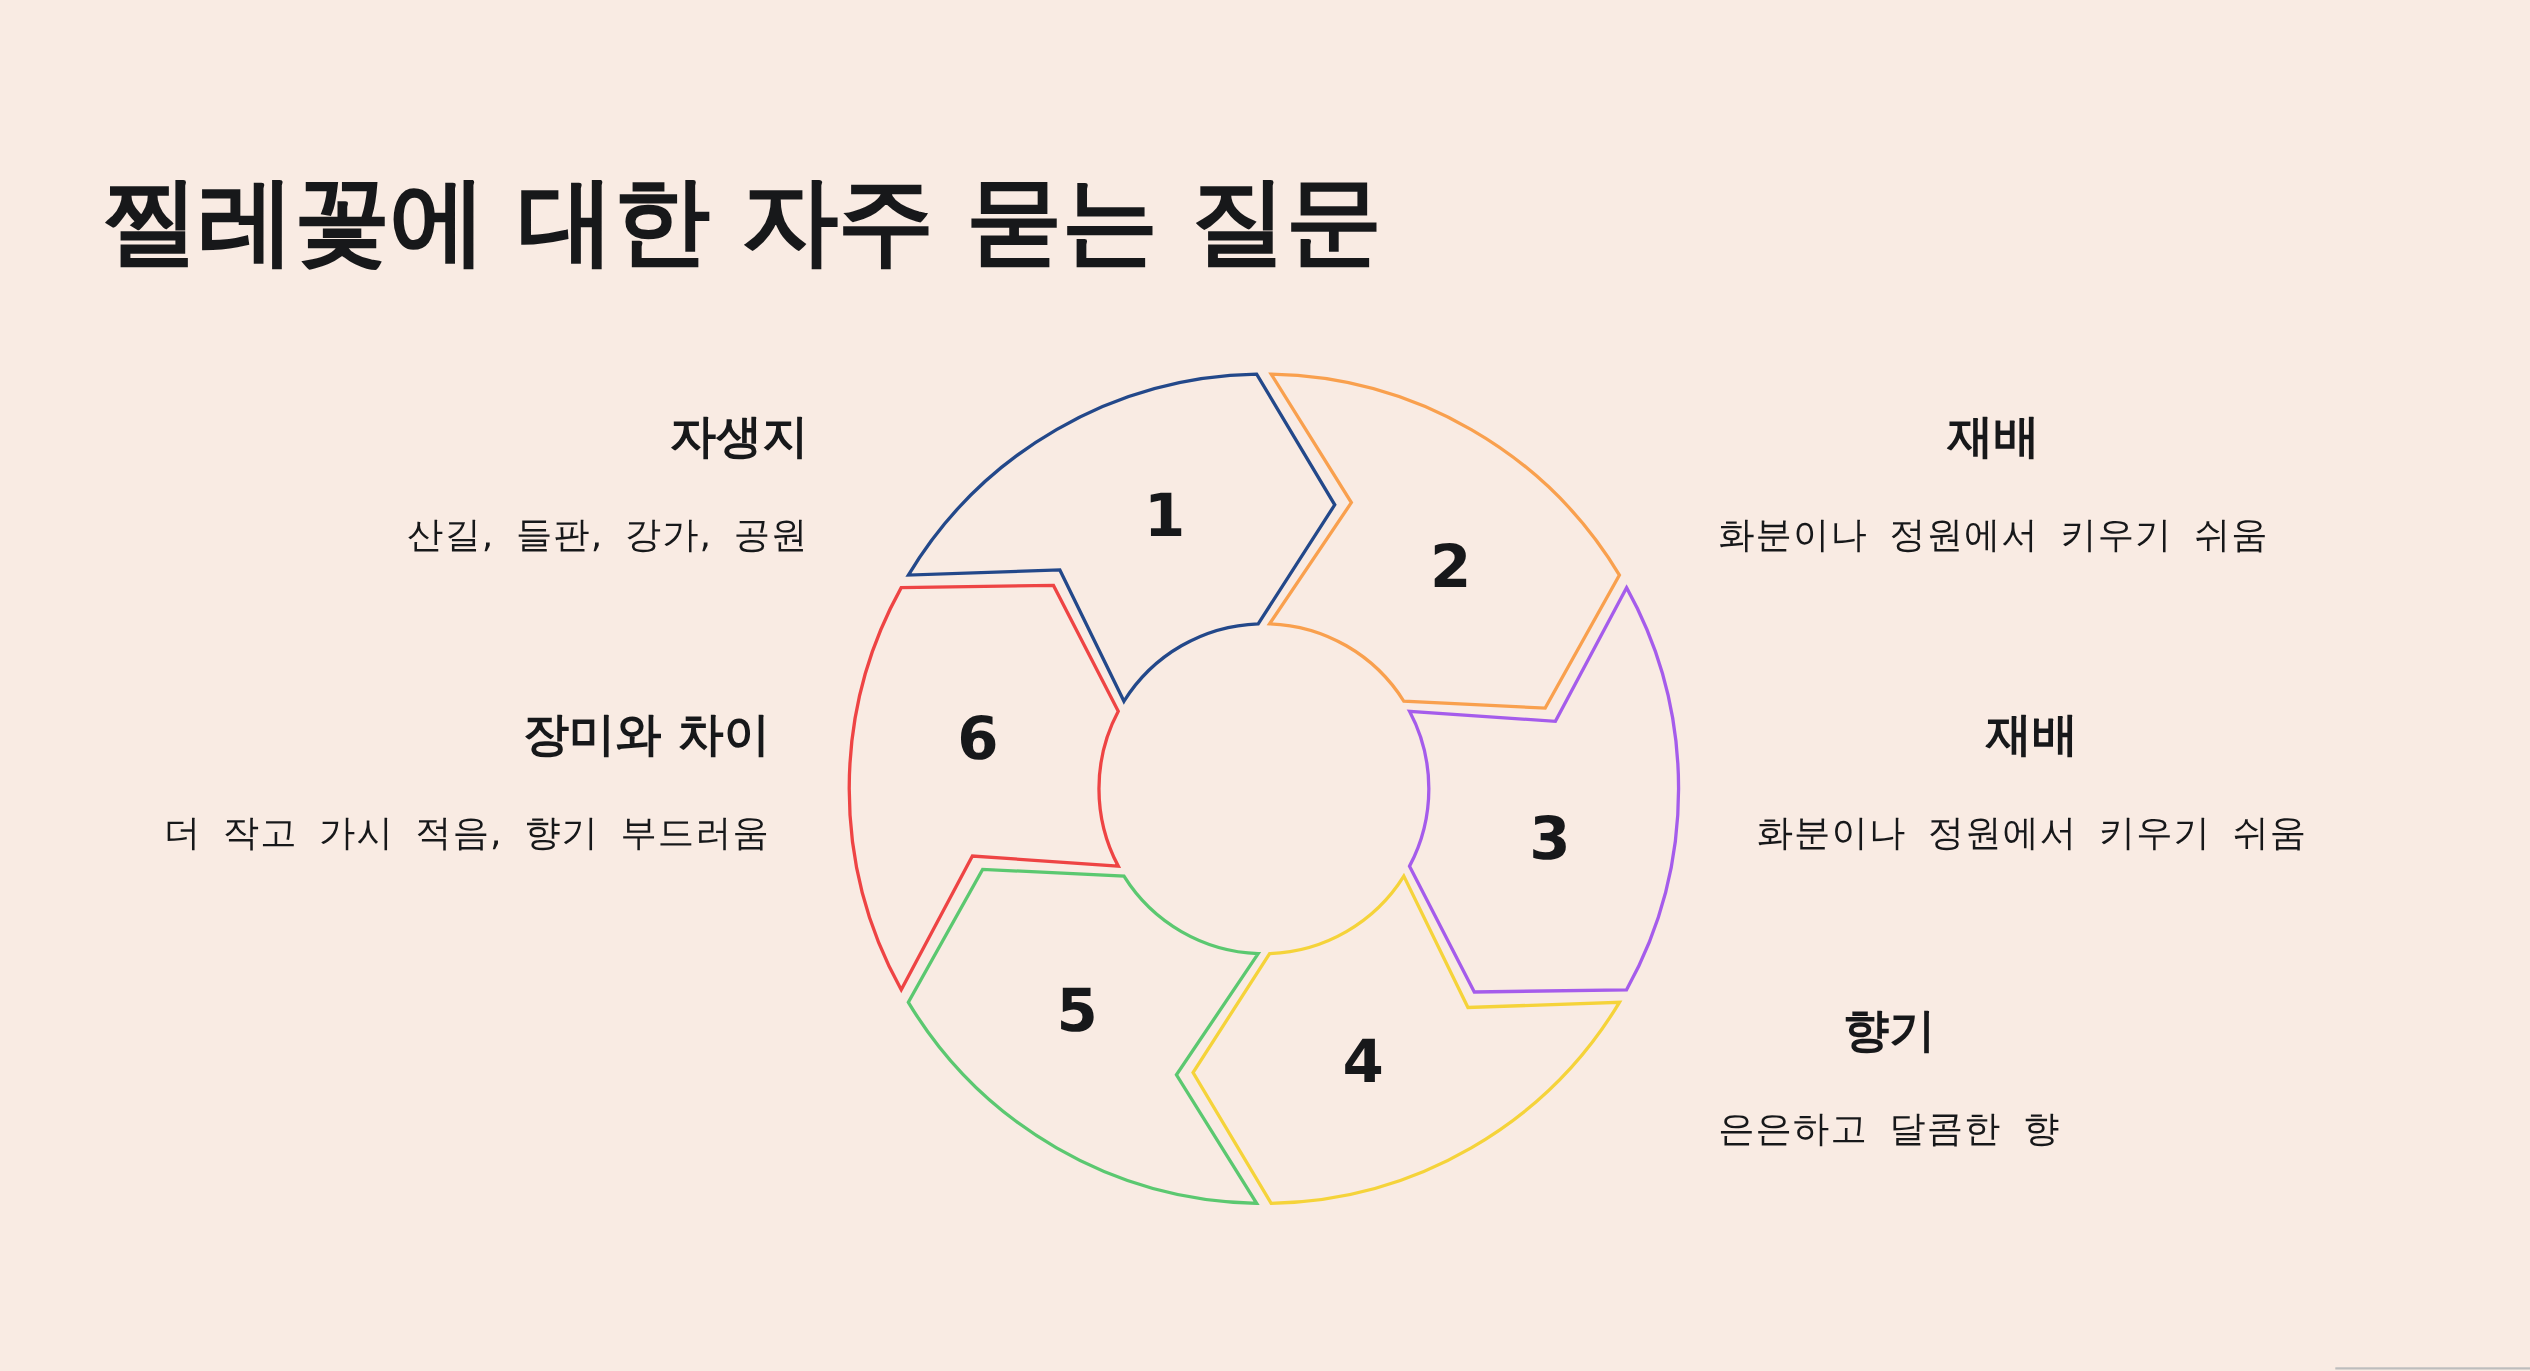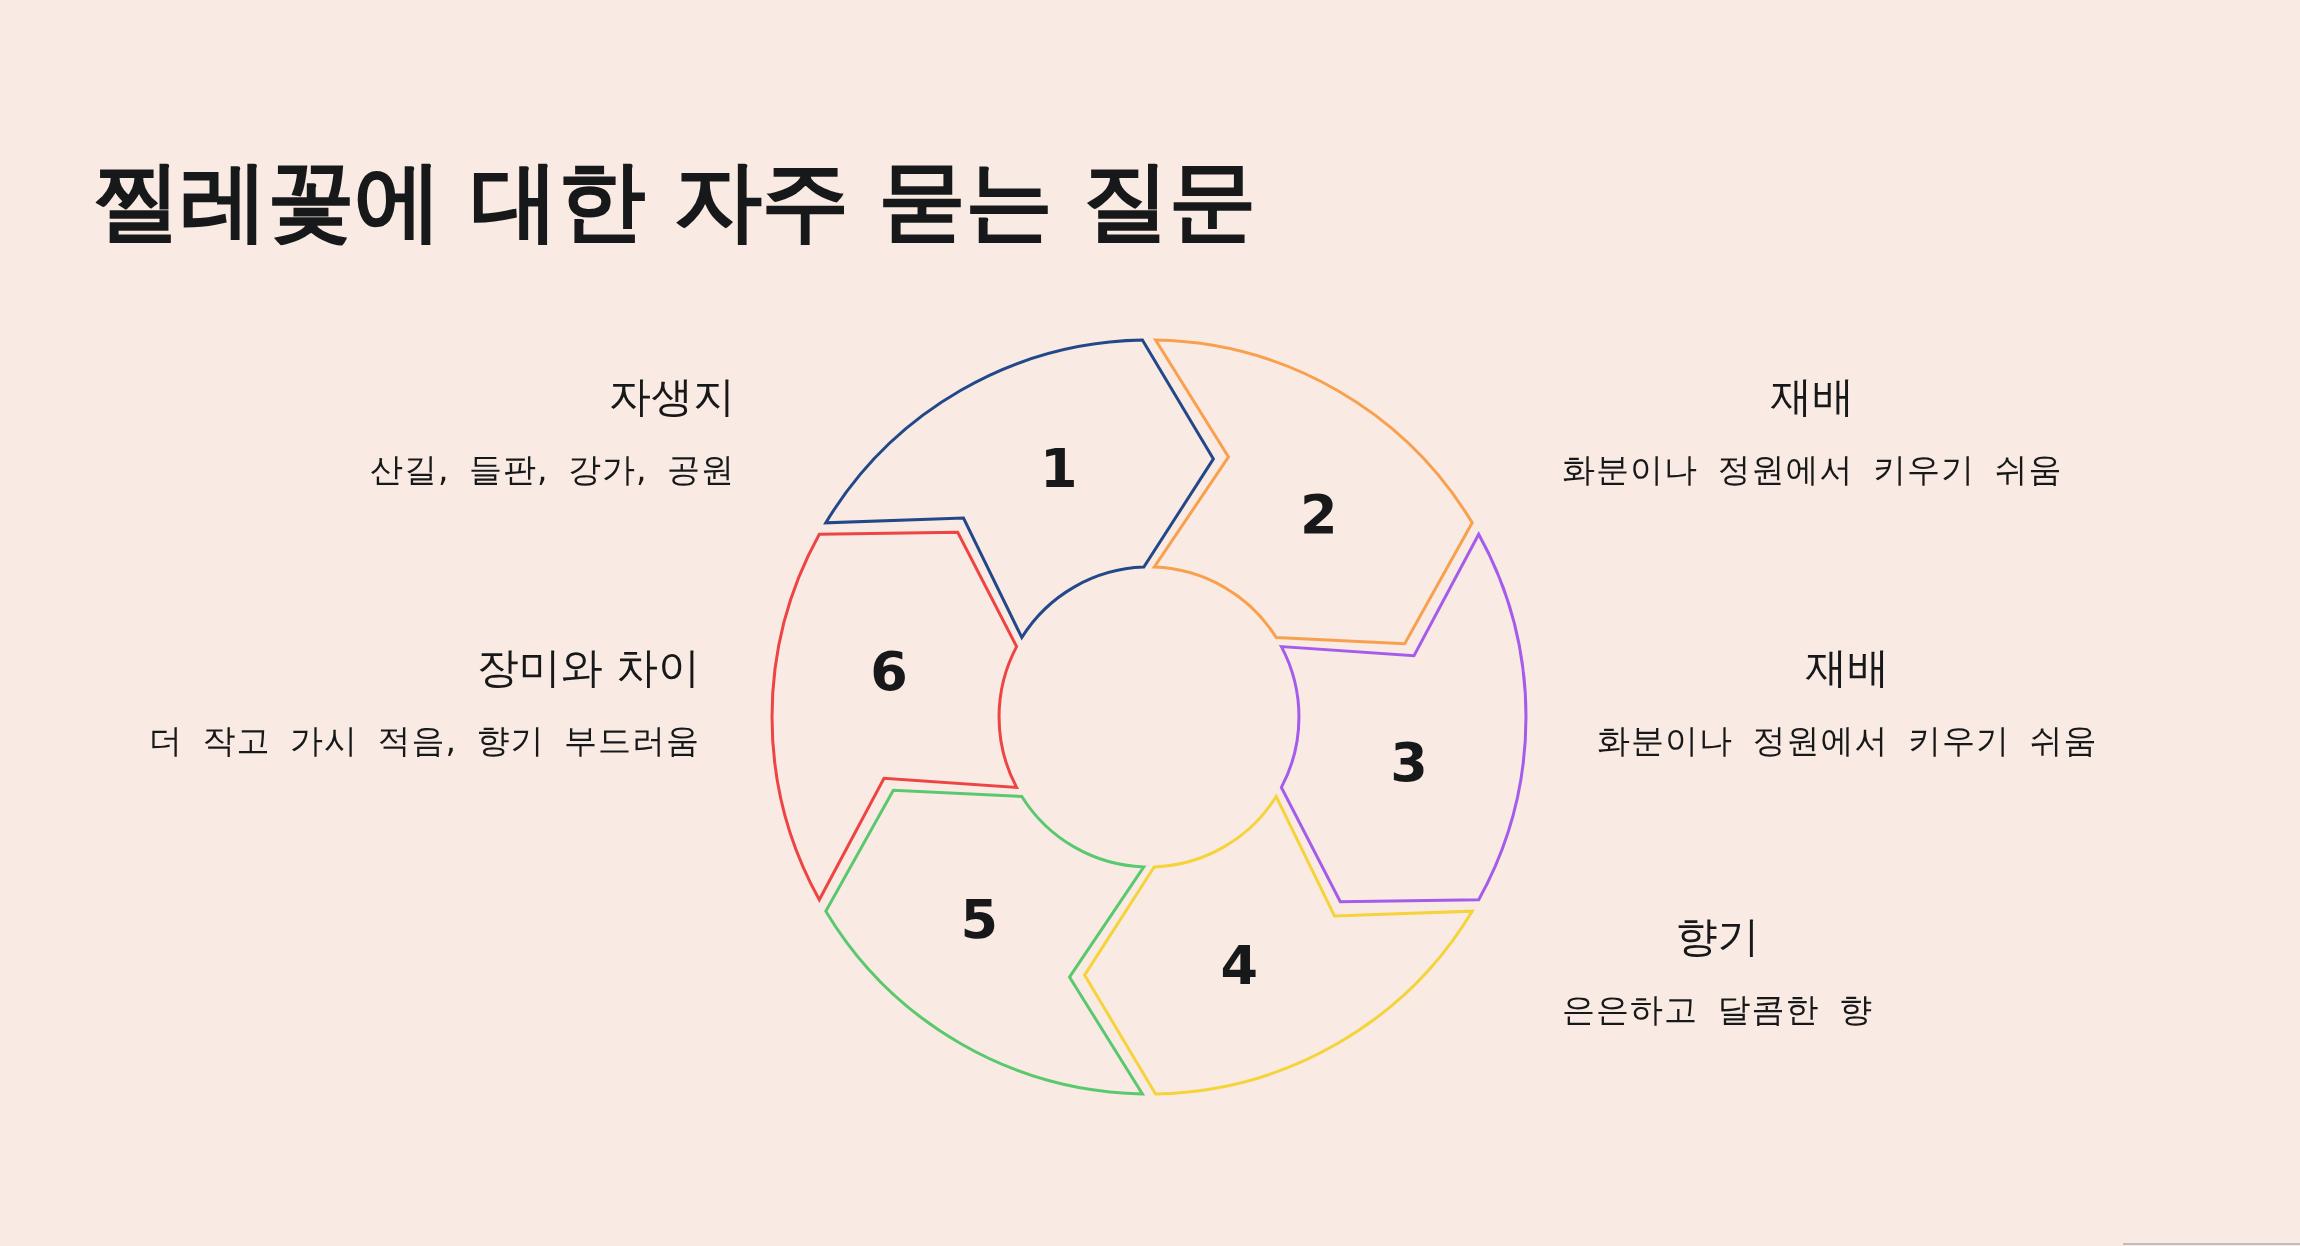--- a/index.html
+++ b/index.html
@@ -9,22 +9,22 @@
     position: relative;
     font-family: "DejaVu Sans", "Liberation Sans", sans-serif;
     color: #17181A;
   }
   .title {
     position: absolute; left: 76px; top: 150px;
     font-size: 88px; font-weight: 700; letter-spacing: -1px;
     white-space: nowrap; line-height: 1.15; margin-left: 17px;
   }
   .item { position: absolute; white-space: nowrap; }
-  .item .head { font-size: 42px; font-weight: 400; line-height: 1.2; }
-  .item .desc { font-size: 33px; font-weight: 400; line-height: 1.2; margin-top: 28px; letter-spacing: 1px; word-spacing: 8px; }
+  .item .head { font-size: 42px; font-weight: 700; line-height: 1.2; }
+  .item .desc { font-size: 33px; font-weight: 400; line-height: 1.2; margin-top: 44px; letter-spacing: 1px; word-spacing: 8px; }
   .item.left { text-align: right; }
   .item.right { text-align: center; }
   svg.diagram { position: absolute; left: 0; top: 0; }
   .num {
     font-family: "DejaVu Sans", sans-serif; font-weight: 700; font-size: 54px;
     fill: #17181A;
   }
   .bottom-line {
     position: absolute; left: 2123px; top: 1243px; width: 177px; height: 2px; background: #BDBDBD;
   }

